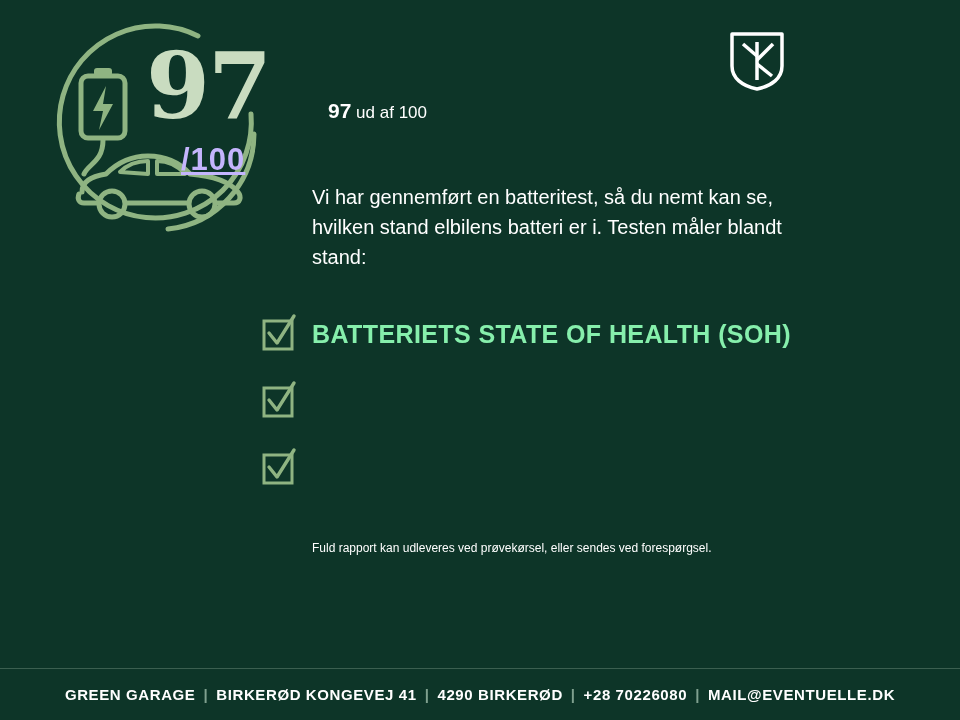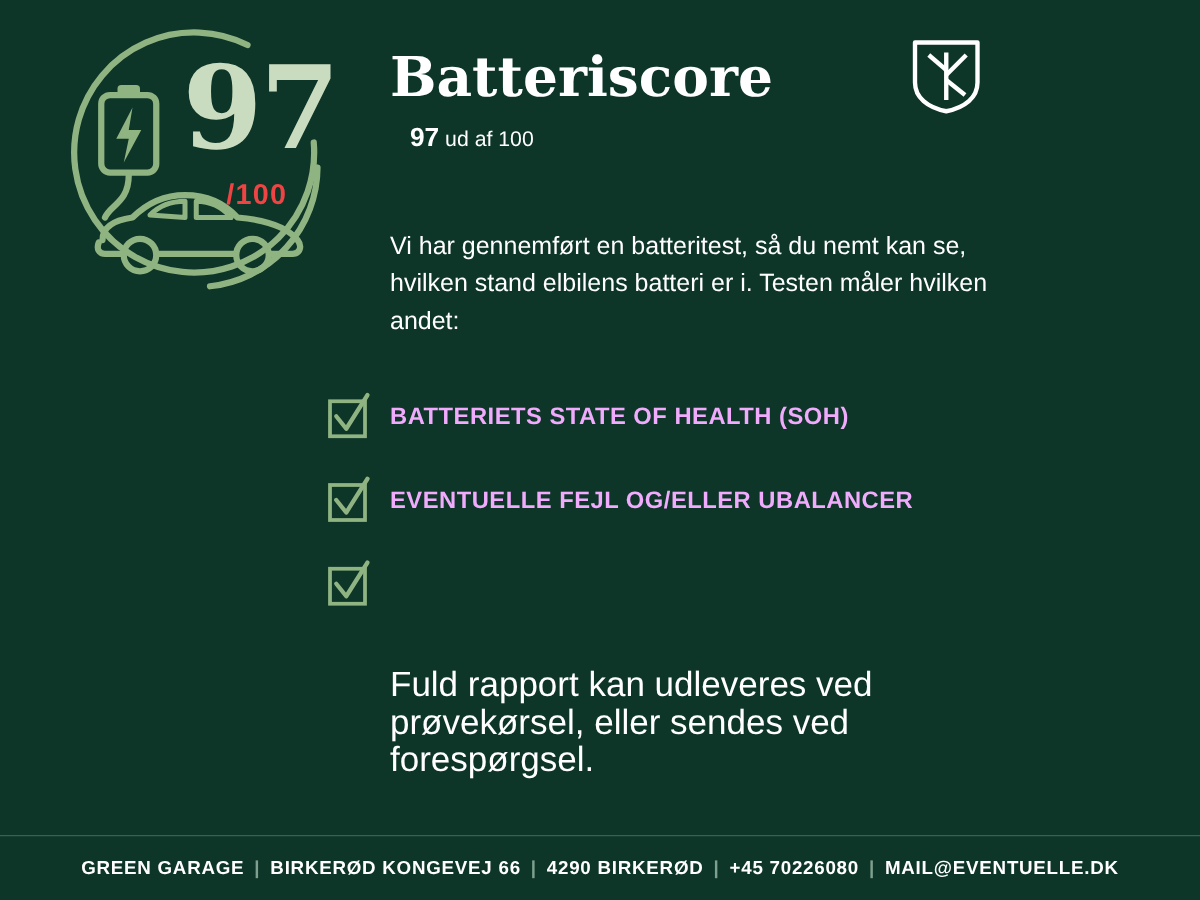--- a/index.html
+++ b/index.html
@@ -44,23 +44,24 @@
     line-height: 92px;
     letter-spacing: -2px;
     color: #c9dcc0;
   }
   .badge-max {
     position: absolute;
     left: 133px;
     top: 120px;
     font-family: "Liberation Sans", sans-serif;
     font-weight: bold;
-    font-size: 23px;
+    font-size: 31px;
     letter-spacing: 1px;
-    color: #ef4444;
+    color: #c4b5fd;
+    text-decoration: underline;
   }
 
   
   .title {
     position: absolute;
     left: 312px;
     top: 38px;
     font-family: "DejaVu Serif", serif;
     font-weight: bold;
     font-size: 44px;
@@ -120,34 +121,34 @@
     flex: 0 0 30px;
     position: relative;
     margin-right: 19px;
   }
   .check-box svg {
     position: absolute;
     left: -3px;
     top: -6px;
   }
   .check-label {
-    font-size: 19px;
+    font-size: 25px;
     font-weight: bold;
     letter-spacing: 0.4px;
-    color: #f0abfc;
+    color: #86efac;
     white-space: nowrap;
   }
 
   
   .outro {
     position: absolute;
     left: 312px;
     top: 533px;
     width: 530px;
-    font-size: 28px;
+    font-size: 12px;
     line-height: 30px;
     color: #ffffff;
   }
 
   
   .footer-rule {
     position: absolute;
     left: 0;
     top: 668px;
     width: 960px;
@@ -196,75 +197,73 @@
       <path d="M50 181 L 36 181 C 31 181, 29 177, 31 172" stroke="#8fb482" stroke-width="5" fill="none" stroke-linecap="round"></path>
       <circle cx="64" cy="182" r="13" stroke="#8fb482" stroke-width="5" fill="none"></circle>
       <circle cx="154" cy="182" r="13" stroke="#8fb482" stroke-width="5" fill="none"></circle>
       <path d="M72 150 C 80 142, 90 139, 100 139 L 100 152 Z" stroke="#8fb482" stroke-width="4" fill="none" stroke-linejoin="round"></path>
       <path d="M109 139 C 120 139, 130 144, 137 152 L 109 152 Z" stroke="#8fb482" stroke-width="4" fill="none" stroke-linejoin="round"></path>
     </svg>
     <div class="badge-score">97</div>
     <div class="badge-max">/100</div>
   </div>
 
-  <div class="title">Batteriscore</div>
   <div class="subtitle">
     <span class="big">97</span>
     <span>ud af 100</span>
   </div>
 
   <div class="logo">
     <svg width="58" height="62" viewBox="0 0 58 62" fill="none">
       <path d="M4 4 H54 V36 C54 48, 44 56, 29 59 C14 56, 4 48, 4 36 Z" stroke="#ffffff" stroke-width="3.5" fill="none" stroke-linejoin="round"></path>
       <path d="M29 12 V50" stroke="#ffffff" stroke-width="3.5"></path>
       <path d="M29 30 L45 14" stroke="#ffffff" stroke-width="3.5"></path>
       <path d="M29 34 L44 46" stroke="#ffffff" stroke-width="3.5"></path>
       <path d="M29 26 L15 14" stroke="#ffffff" stroke-width="3.5"></path>
     </svg>
   </div>
 
-  <div class="intro">Vi har gennemført en batteritest, så du nemt kan se, hvilken stand elbilens batteri er i. Testen måler hvilken andet:</div>
+  <div class="intro">Vi har gennemført en batteritest, så du nemt kan se, hvilken stand elbilens batteri er i. Testen måler blandt stand:</div>
 
   <div class="checklist">
     <div class="check-row">
       <div class="check-box">
         <svg width="38" height="40" viewBox="0 0 38 40" fill="none">
           <rect x="4" y="8" width="28" height="28" stroke="#8fb482" stroke-width="3" fill="none"></rect>
           <path d="M9 20 L17 30 L34 3" stroke="#8fb482" stroke-width="3.4" fill="none" stroke-linecap="round" stroke-linejoin="round"></path>
         </svg>
       </div>
       <div class="check-label">BATTERIETS STATE OF HEALTH (SOH)</div>
     </div>
     <div class="check-row">
       <div class="check-box">
         <svg width="38" height="40" viewBox="0 0 38 40" fill="none">
           <rect x="4" y="8" width="28" height="28" stroke="#8fb482" stroke-width="3" fill="none"></rect>
           <path d="M9 20 L17 30 L34 3" stroke="#8fb482" stroke-width="3.4" fill="none" stroke-linecap="round" stroke-linejoin="round"></path>
         </svg>
       </div>
-      <div class="check-label">EVENTUELLE FEJL OG/ELLER UBALANCER</div>
     </div>
     <div class="check-row">
       <div class="check-box">
         <svg width="38" height="40" viewBox="0 0 38 40" fill="none">
           <rect x="4" y="8" width="28" height="28" stroke="#8fb482" stroke-width="3" fill="none"></rect>
           <path d="M9 20 L17 30 L34 3" stroke="#8fb482" stroke-width="3.4" fill="none" stroke-linecap="round" stroke-linejoin="round"></path>
         </svg>
       </div>
     </div>
   </div>
 
   <div class="outro">Fuld rapport kan udleveres ved prøvekørsel, eller sendes ved forespørgsel.</div>
 
   <div class="footer-rule"></div>
   <div class="footer">
     <span>GREEN GARAGE</span>
     <span class="sep">|</span>
-    <span>BIRKERØD KONGEVEJ 66</span>
+    <span>BIRKERØD KONGEVEJ 41</span>
     <span class="sep">|</span>
     <span>4290 BIRKERØD</span>
     <span class="sep">|</span>
-    <span>+45 70226080</span>
+    <span>+28 70226080</span>
     <span class="sep">|</span>
     <span>MAIL@EVENTUELLE.DK</span>
   </div>
 
 </div>
 
 </body></html>

